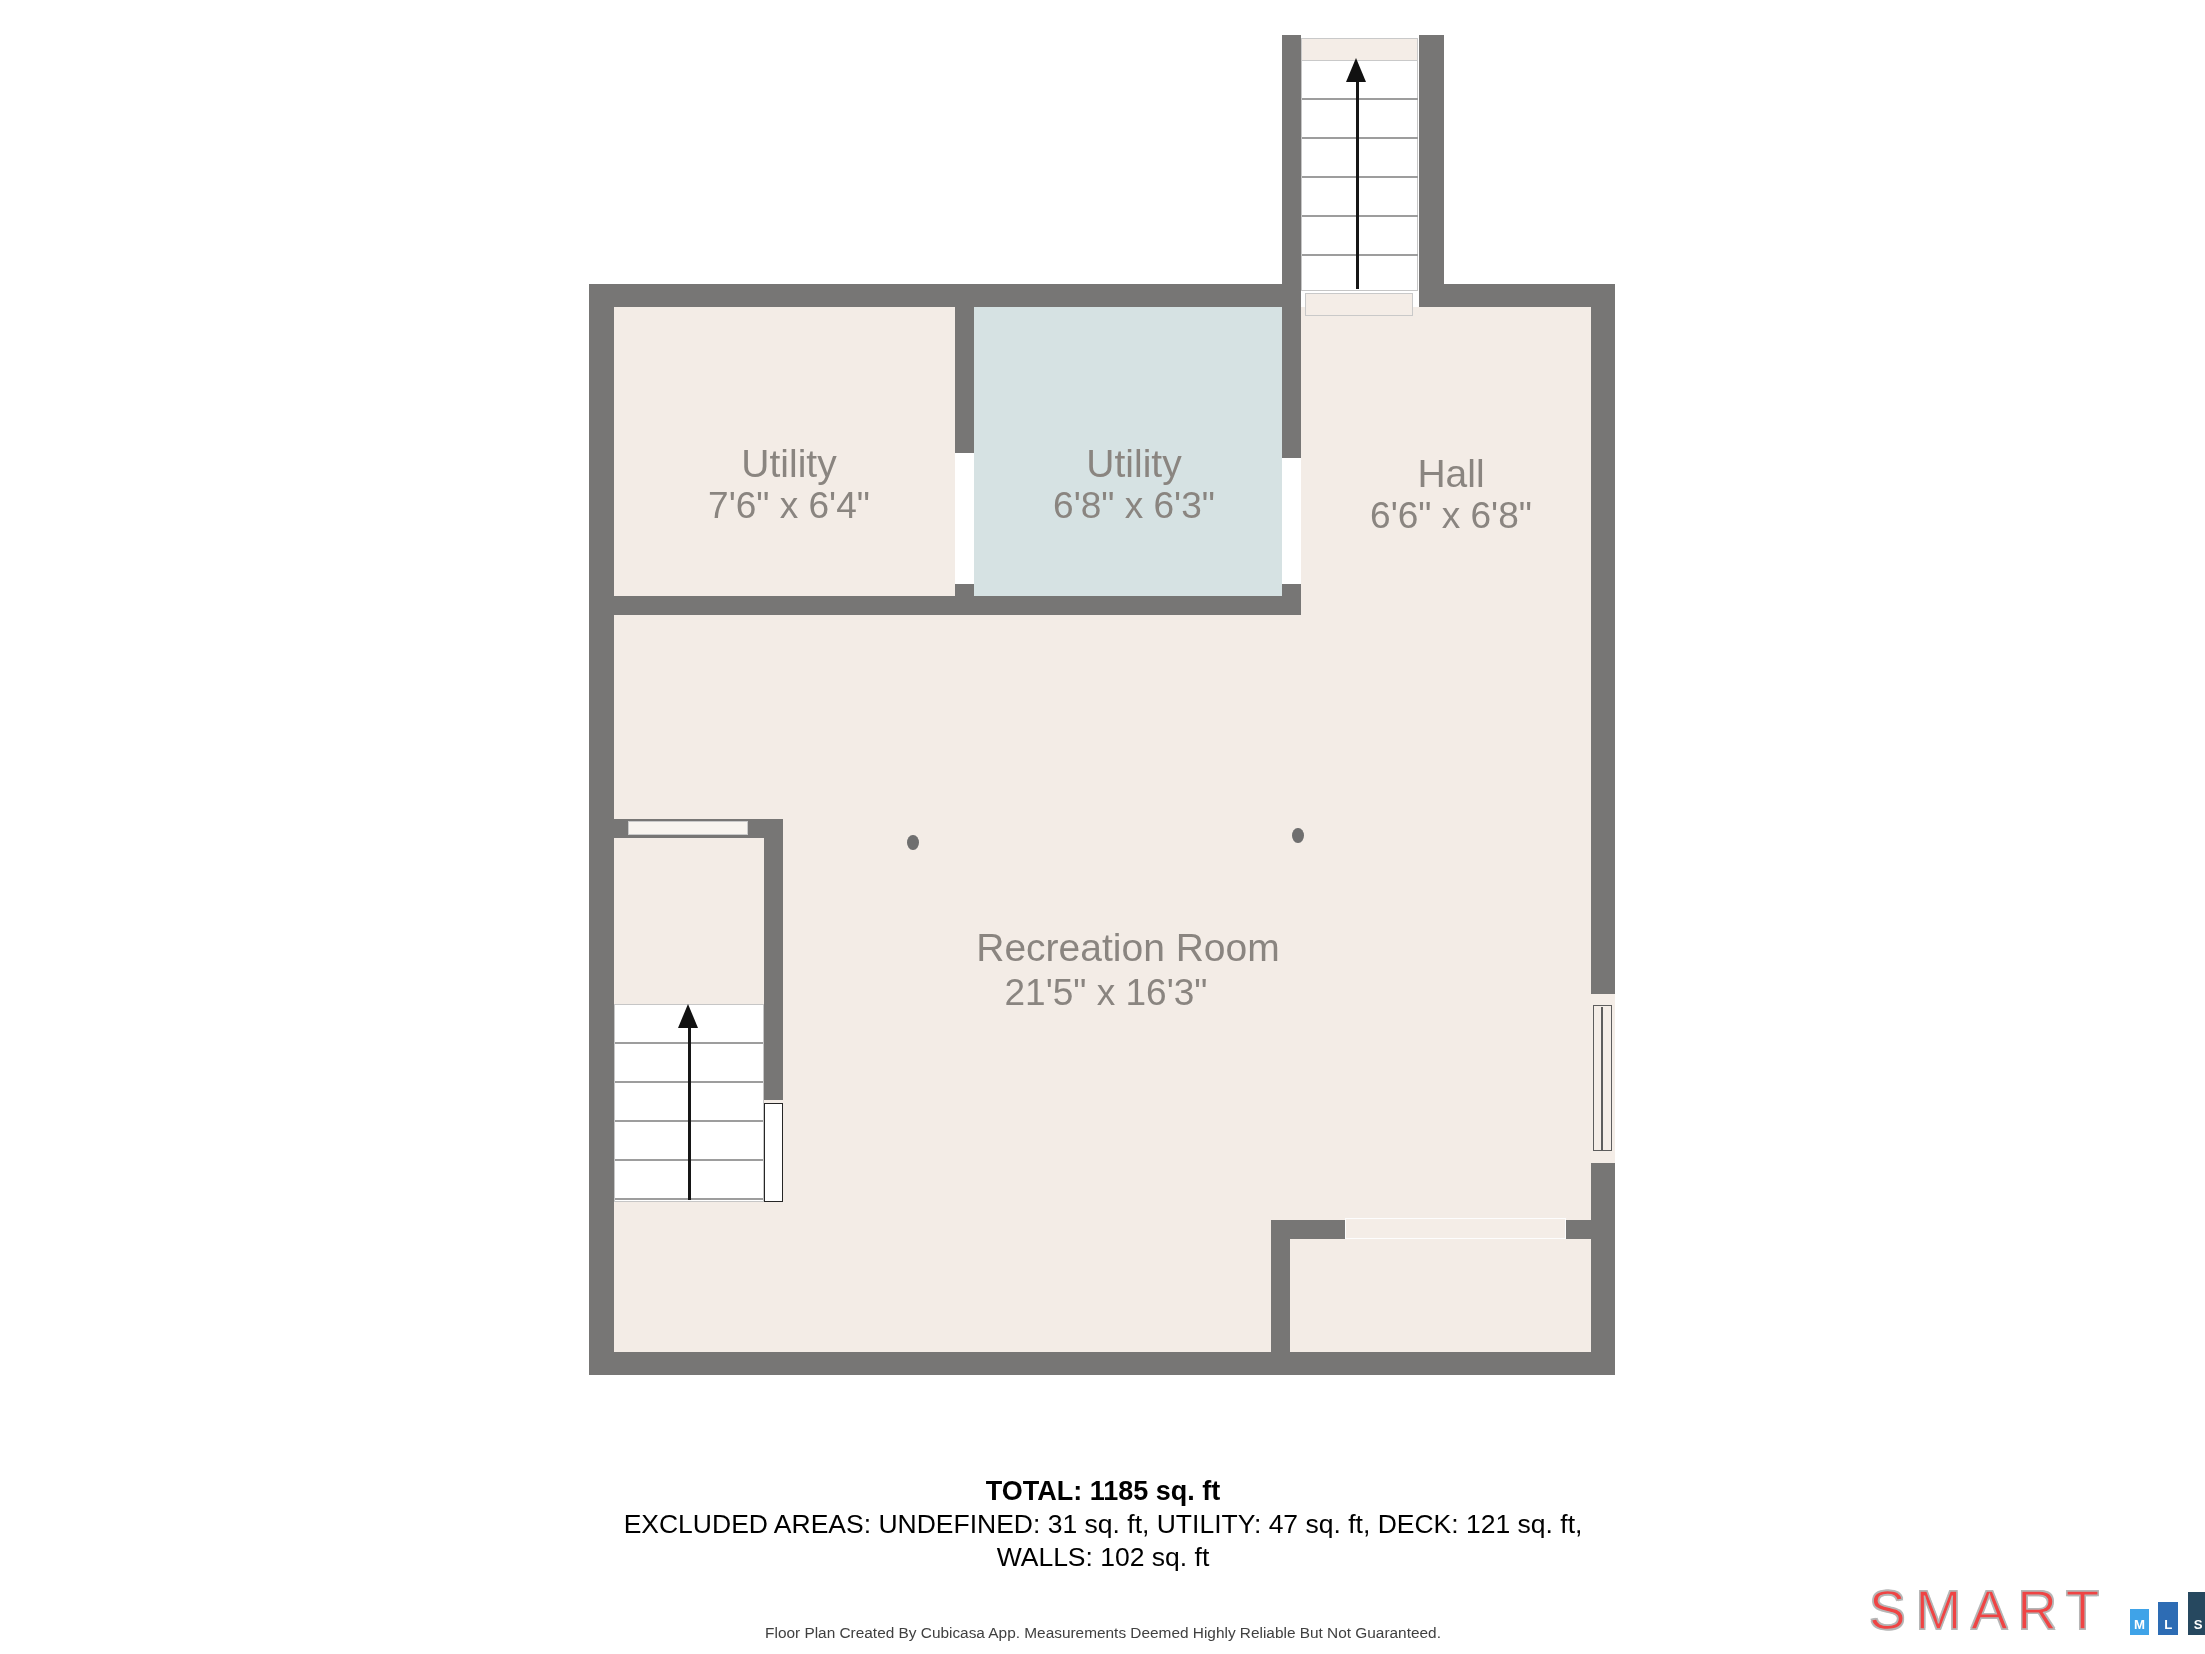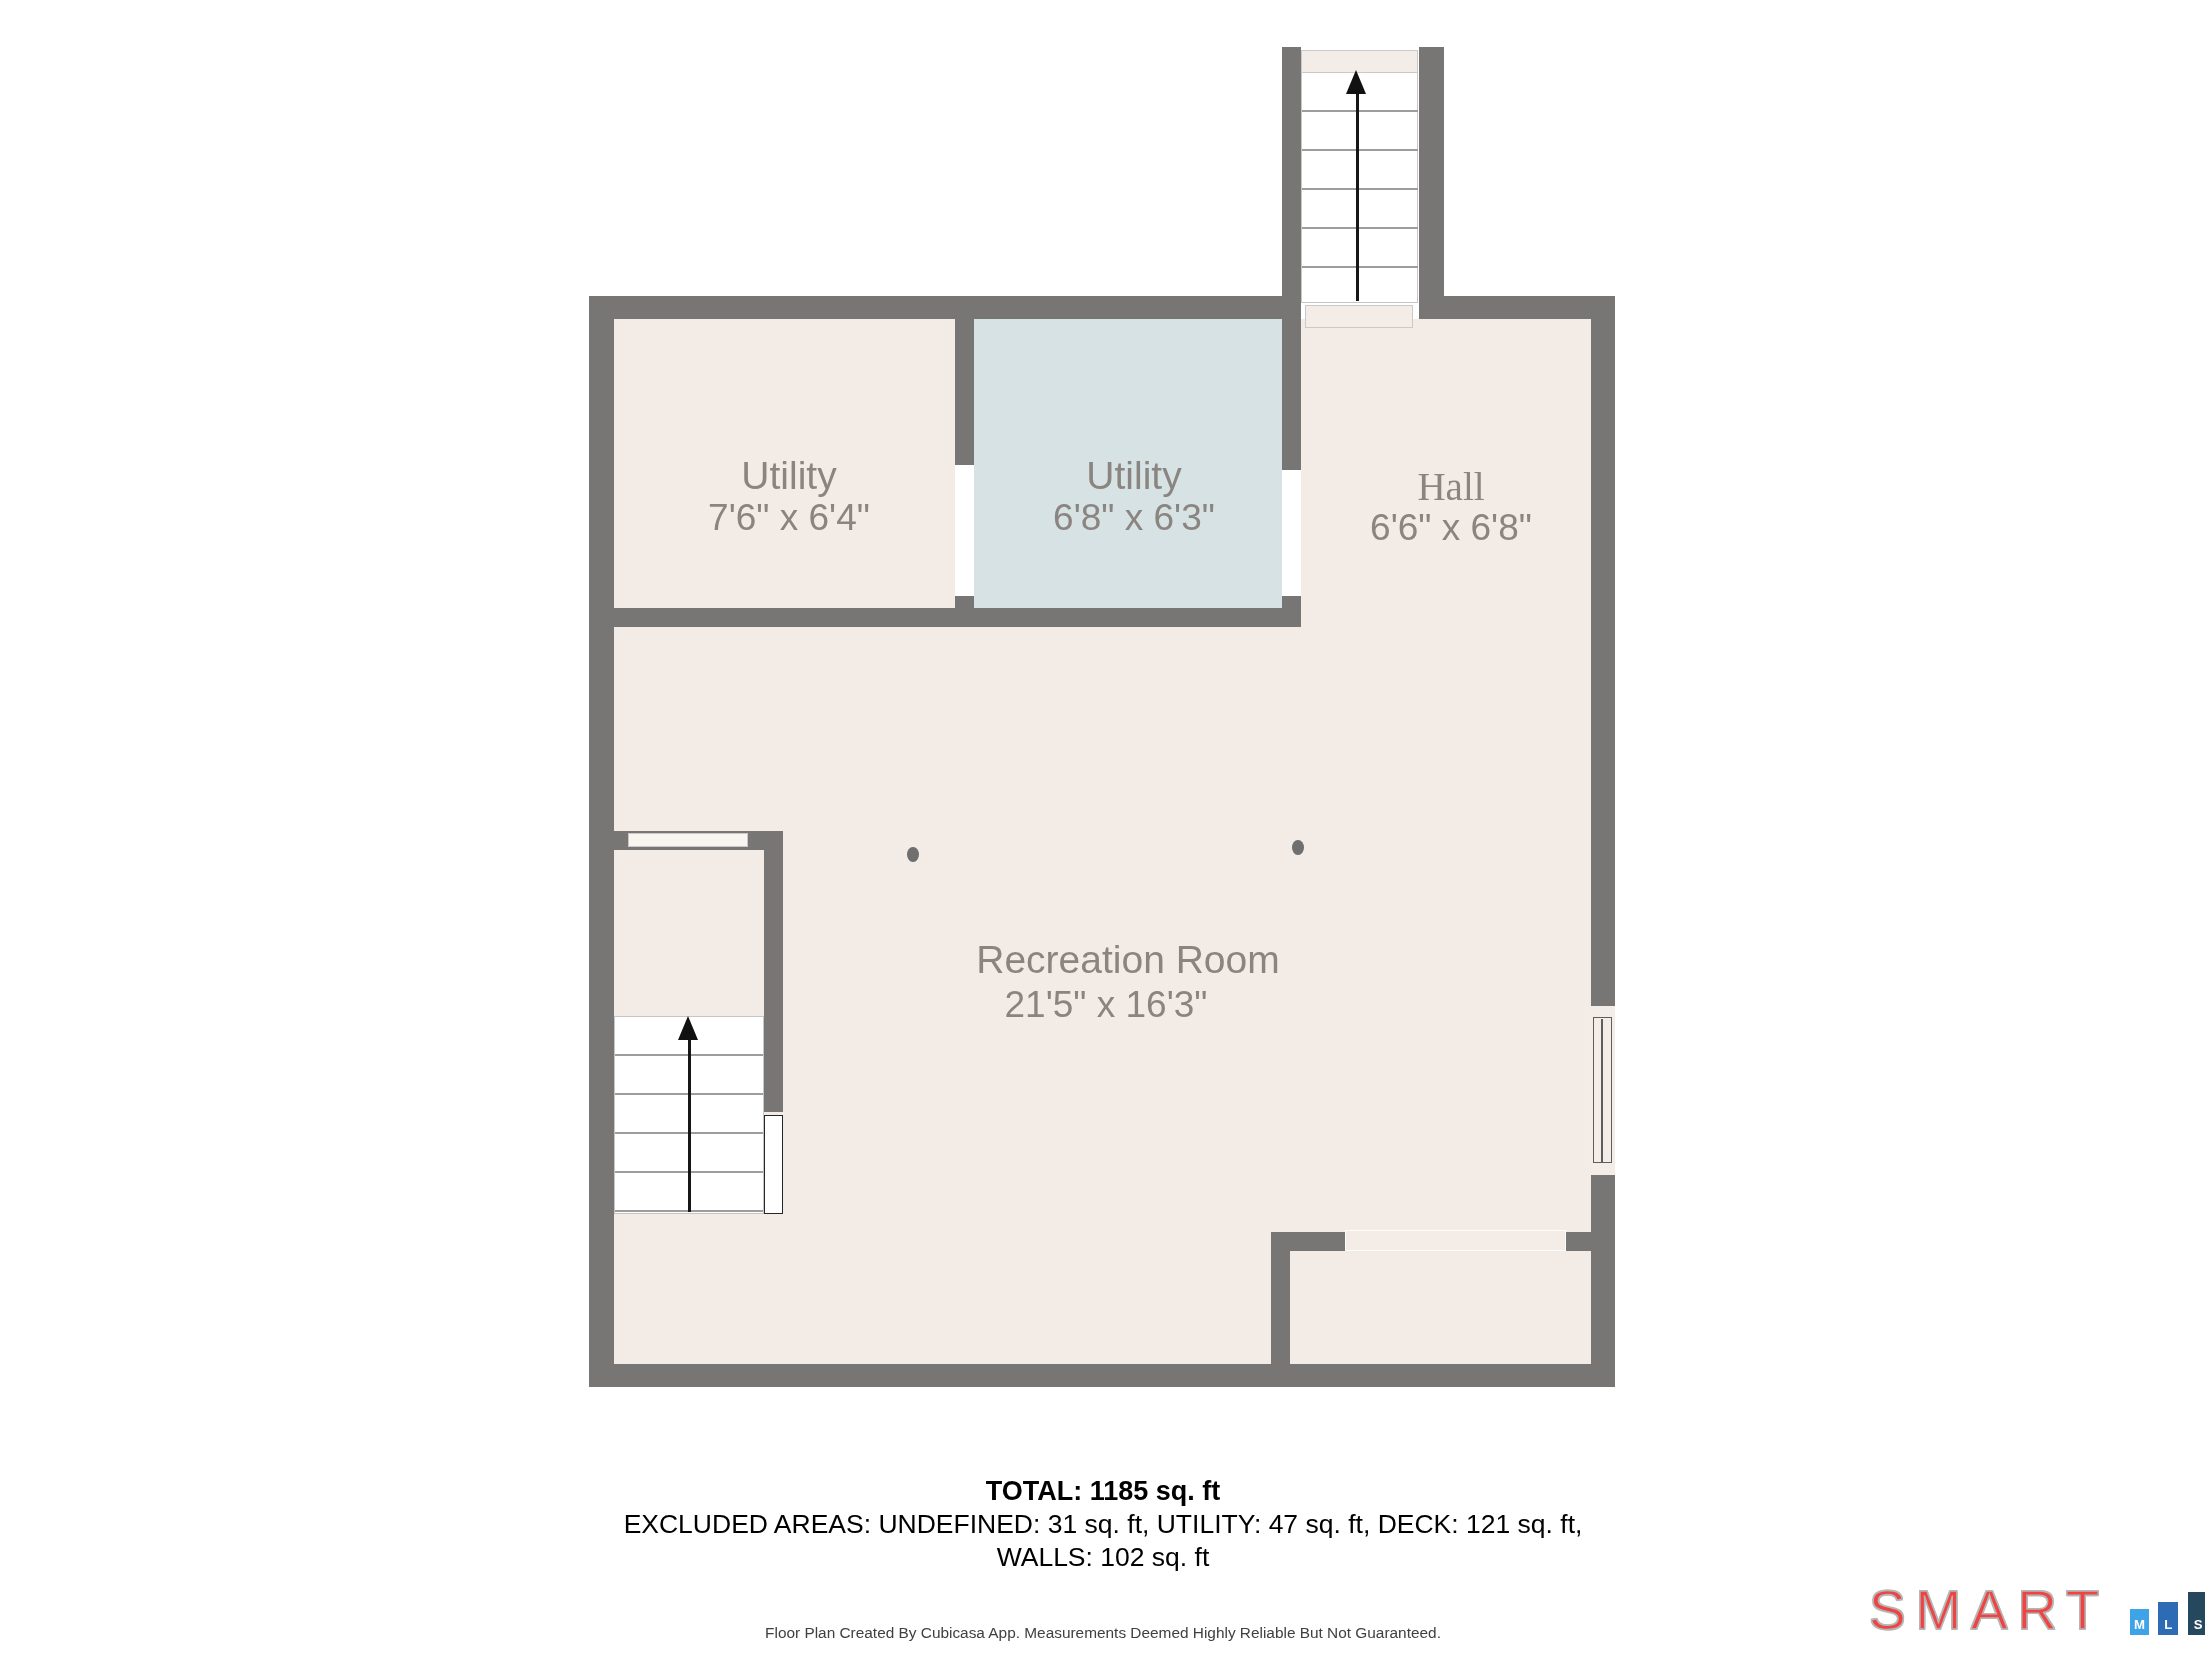--- a/index.html
+++ b/index.html
@@ -81,21 +81,21 @@
   }
   .bar-m { width: 18.5px; height: 26.5px; }
   .bar-l { width: 20px; height: 33px; }
   .bar-s { width: 20px; height: 43px; }
 </style>
 </head>
 <body>
 
 <div class="page">
 
-  <div class="abs" style="left:0;top:12px;width:2206px;height:1178px;border-radius:24px;">
+  <div class="abs" style="left:0;top:0;width:2206px;height:1178px;border-radius:24px;">
 
     <div class="fill" style="left:614px;top:307px;width:977px;height:1045px;background:#f3ece6;"></div>
     <div class="fill" style="left:974px;top:307px;width:308px;height:289px;background:#d6e2e3;"></div>
 
     <div class="wall" style="left:589px;top:284px;width:25px;height:1091px;"></div>
     <div class="wall" style="left:589px;top:284px;width:693px;height:23px;"></div>
     <div class="wall" style="left:1443px;top:284px;width:171px;height:23px;"></div>
     <div class="wall" style="left:1591px;top:284px;width:24px;height:1091px;"></div>
     <div class="wall" style="left:589px;top:1352px;width:1025px;height:23px;"></div>
 
@@ -138,21 +138,21 @@
 
     <div class="column-dot" style="left:907px;top:835px;"></div>
     <div class="column-dot" style="left:1292px;top:828px;"></div>
 
     <div class="room-name" style="left:789px;top:464px;">Utility</div>
     <div class="room-dims" style="left:789px;top:506px;">7'6" x 6'4"</div>
 
     <div class="room-name" style="left:1134px;top:464px;">Utility</div>
     <div class="room-dims" style="left:1134px;top:506px;">6'8" x 6'3"</div>
 
-    <div class="room-name" style="left:1451px;top:474px;font-family:Liberation Serif, serif;">Hall</div>
+    <div class="room-name" style="left:1451px;top:474px;">Hall</div>
     <div class="room-dims" style="left:1451px;top:516px;">6'6" x 6'8"</div>
 
     <div class="room-name" style="left:1106px;top:948px;margin-left:22px;">Recreation Room</div>
     <div class="room-dims" style="left:1106px;top:993px;">21'5" x 16'3"</div>
   </div>
 
   <div class="summary">
     <div class="total-line">TOTAL: 1185 sq. ft</div>
     <div>EXCLUDED AREAS: UNDEFINED: 31 sq. ft, UTILITY: 47 sq. ft, DECK: 121 sq. ft,</div>
     <div>WALLS: 102 sq. ft</div>

